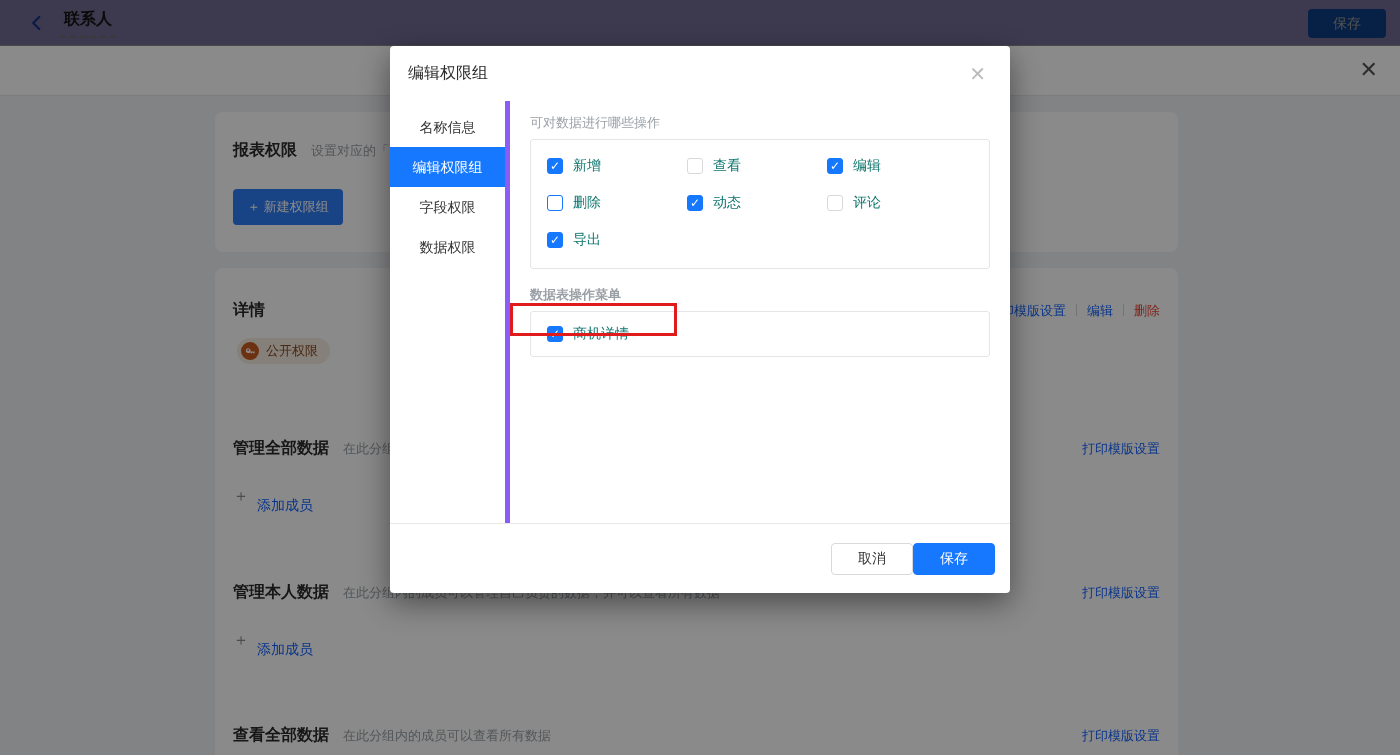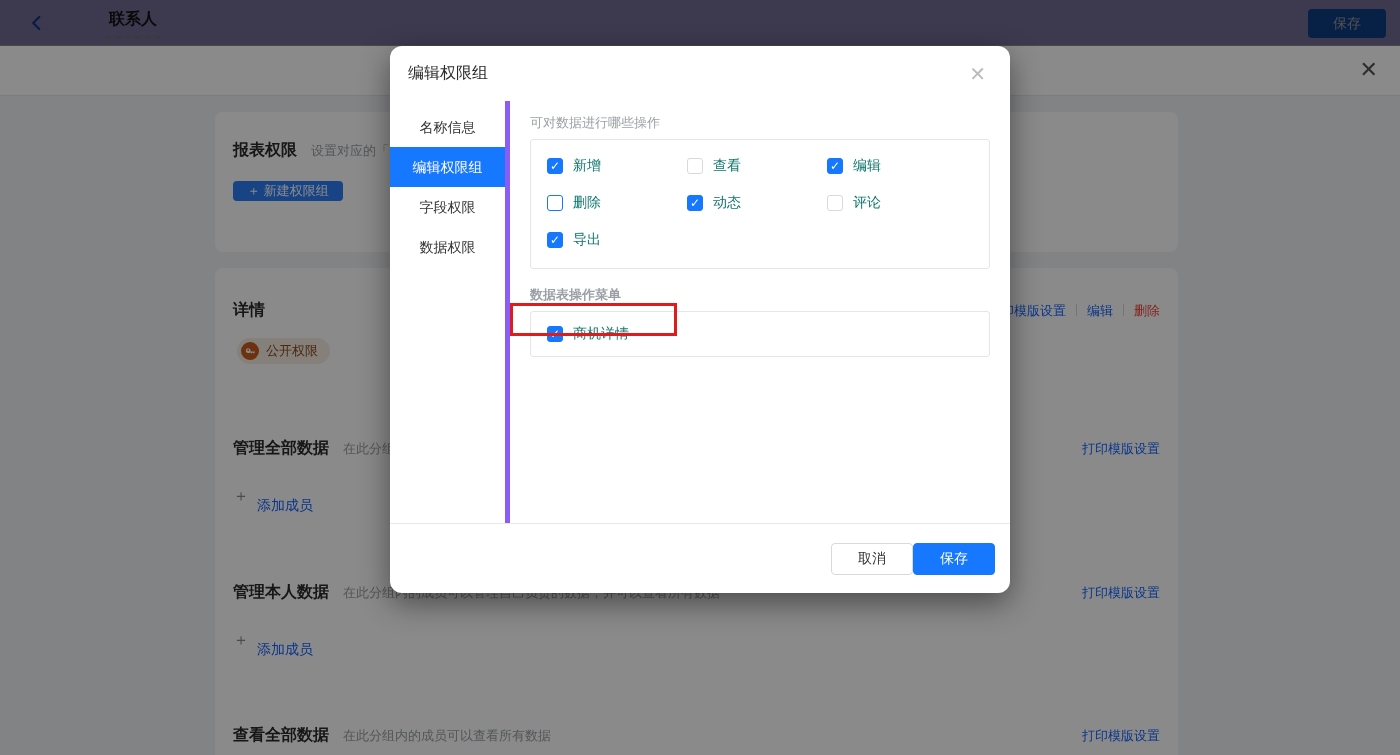--- a/index.html
+++ b/index.html
@@ -1,56 +1,56 @@
 <!DOCTYPE html>
 <html><head>
 <meta charset="utf-8">
 <style>
   * { margin:0; padding:0; box-sizing:border-box; }
   html,body { width:1400px; height:755px; overflow:hidden; }
   body { font-family:"Liberation Sans","DejaVu Sans",sans-serif; background:#fff; position:relative; font-size:14px; color:#333; }
 
   
-  .topbar { position:absolute; left:0; top:0; width:1400px; height:46px; background:#c4b5fd; border-bottom:1px solid #e5e5e5; display:flex; align-items:center; z-index:1;gap:45px; }
+  .topbar { position:absolute; left:0; top:0; width:1400px; height:46px; background:#c4b5fd; border-bottom:1px solid #e5e5e5; display:flex; align-items:center; z-index:1; }
   .back-ic { margin-left:28px; width:18px; height:18px; color:#1f5bd8; }
   .topbar-title { margin-left:14px; font-size:16px; font-weight:bold; color:#222; border-bottom:2px dashed #b9b9b9; padding:2px 4px 6px 4px; }
   .topbar-save { position:absolute; right:14px; top:9px; width:78px; height:29px; background:#1766e0; color:#fff; border:none; border-radius:4px; font-size:14px; cursor:pointer; }
 
   
   .dim-a { position:absolute; inset:0; background:rgba(0,0,0,0.42); z-index:2; }
 
   
   .panel { position:absolute; left:0; top:46px; width:1400px; height:709px; background:#f0f2f5; z-index:3; overflow:hidden; }
   .panel-header { position:relative; height:50px; background:#fff; border-bottom:1px solid #e4e6ea; }
   .panel-close { position:absolute; right:22px; top:11px; font-size:22px; line-height:26px; color:#555; cursor:pointer; }
   .card { position:absolute; left:215px; width:963px; background:#fff; border-radius:8px; }
   .card1 { top:66px; height:140px; padding:28px 18px; }
   .card2 { top:222px; height:520px; padding:0 18px; }
   .card-title-row { display:flex; align-items:baseline; }
   .card-title { font-size:16px; font-weight:bold; color:#2b2b2b; }
   .card-sub { font-size:13px; color:#9aa0a6; margin-left:14px; }
-  .new-group-btn { margin-top:20px; margin-left:0; height:20px; min-width:110px; background:#2e7cf6; color:#fff; border:none; border-radius:4px; font-size:13px; padding:0 14px; cursor:pointer; }
+  .new-group-btn { margin-top:28px; margin-left:0; height:36px; min-width:110px; background:#2e7cf6; color:#fff; border:none; border-radius:4px; font-size:13px; padding:0 14px; cursor:pointer; }
   .row-abs { position:absolute; left:18px; right:18px; }
   .sec-row { display:flex; align-items:baseline; }
   .sec-actions { margin-left:auto; font-size:13px; white-space:nowrap; }
   .lnk { color:#1664ff; cursor:pointer; }
   .lnk-danger { color:#e43; cursor:pointer; }
   .sep { display:inline-block; width:1px; height:12px; background:#d7d7d7; margin:0 10px; vertical-align:-1px; }
   .badge { display:inline-flex; align-items:center; height:26px; padding:0 12px 0 4px; background:#f5ece1; border-radius:13px; margin-left:4px; }
   .badge-circle { width:18px; height:18px; border-radius:50%; background:#c75b1e; display:flex; align-items:center; justify-content:center; margin-right:7px; }
   .badge-text { font-size:13px; color:#8a4a1f; }
   .add-member { display:flex; align-items:center; font-size:14px; cursor:pointer; }
   .add-plus { color:#8c8c8c; font-size:16px; margin-right:8px; }
   .add-text { color:#1664ff;margin-top:20px; }
 
   
   .dim-b { position:absolute; inset:0; background:rgba(0,0,0,0.46); z-index:4; }
 
   
-  .modal { position:absolute; left:390px; top:46px; width:620px; height:547px; background:#fff; border-radius:12px; z-index:5; box-shadow:0 10px 30px rgba(0,0,0,0.45); }
+  .modal { position:absolute; left:390px; top:46px; width:620px; height:547px; background:#fff; border-radius:4px; z-index:5; box-shadow:0 10px 30px rgba(0,0,0,0.45); }
   .modal-header { height:55px; display:flex; align-items:center; padding:0 24px 0 18px; }
   .modal-title { font-size:16px; font-weight:500; color:#2b2b2b; }
   .modal-close { margin-left:auto; font-size:20px; color:#bcbcbc; cursor:pointer; line-height:20px; }
   .modal-body { display:flex; height:422px; }
   .tabs { width:120px; border-right:5px solid #8b5cf6; padding-top:6px; }
   .tab { height:40px; line-height:40px; text-align:center; font-size:14px; color:#333; cursor:pointer; }
   .tab.active { background:#1677ff; color:#fff; }
   .content { flex:1; padding:13px 20px 0 20px; position:relative; }
   .sec-label { font-size:13px; color:#9aa0a6; margin-bottom:7px; }
   .op-box { border:1px solid #e5e6e8; border-radius:3px; padding:15px 0 15px 16px; display:grid; grid-template-columns:repeat(3,140px); row-gap:15px; height:130px; align-content:start; }

